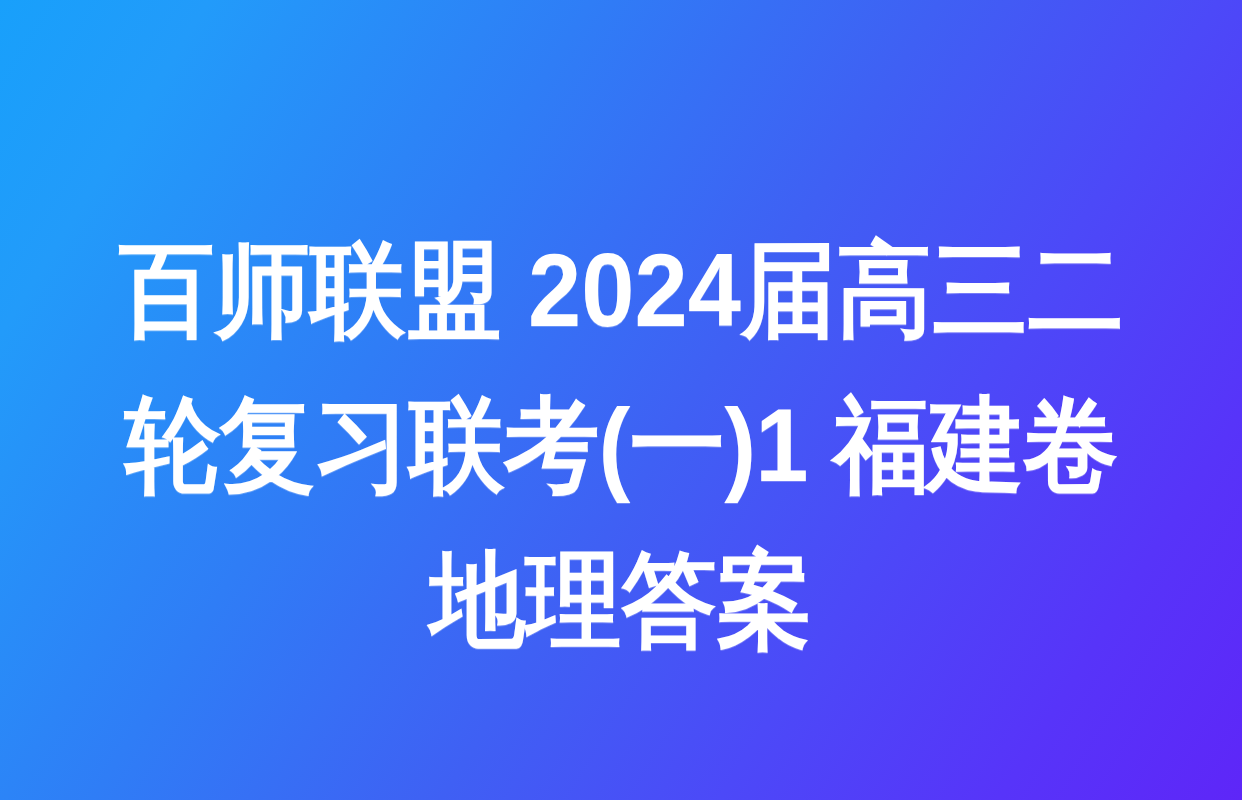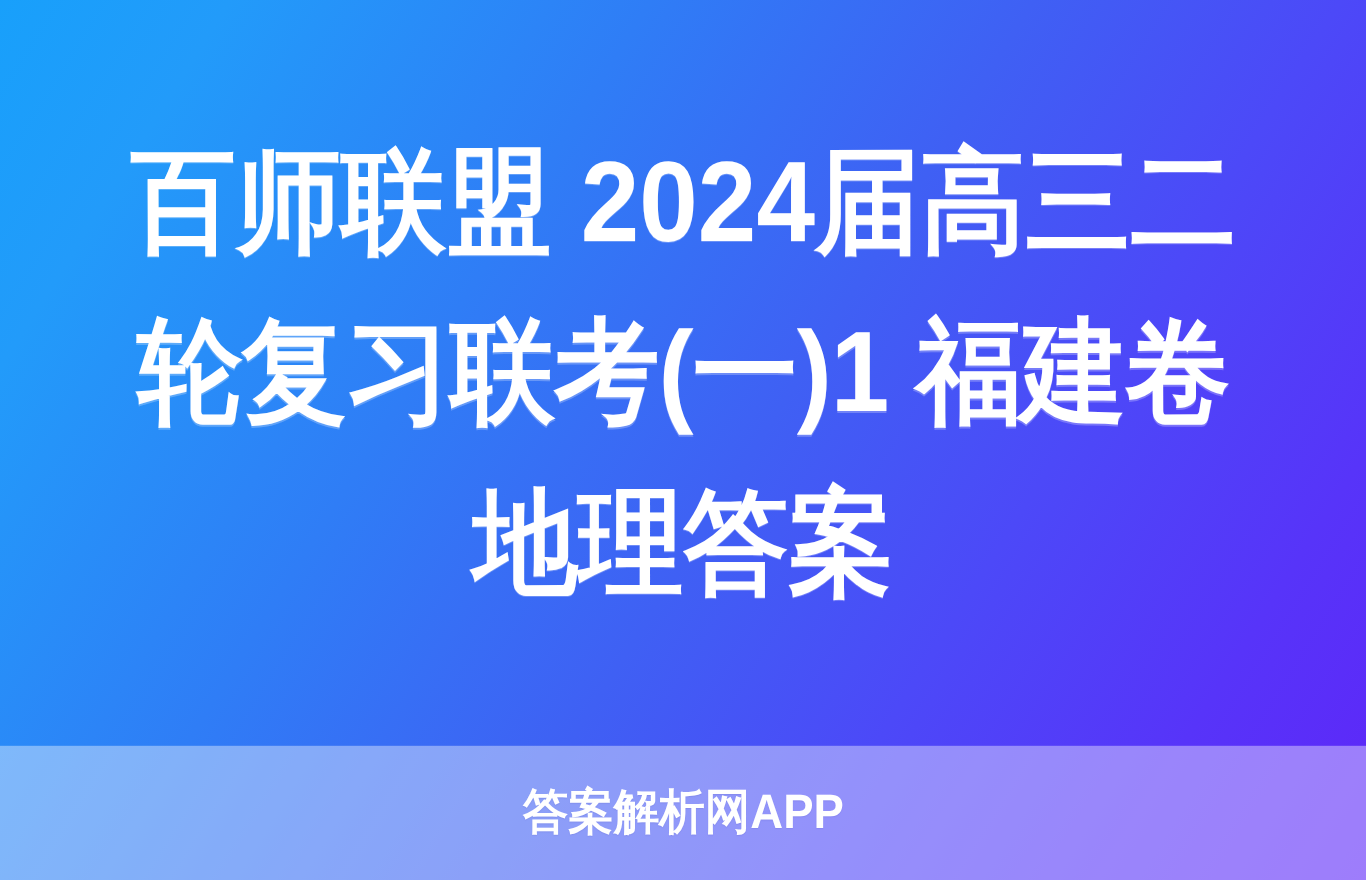--- a/index.html
+++ b/index.html
@@ -36,22 +36,22 @@
   
   .headline-area {
     position: absolute;
     left: 0;
     right: 0;
     top: 0;
     height: 678px;
     display: flex;
     flex-direction: column;
     align-items: center;
-    justify-content: center;
-    padding: 16px 70px;
+    justify-content: flex-end;
+    padding: 0 70px;
     box-sizing: border-box;
   }
 
   .headline {
     margin: 0;
     text-align: center;
     color: #ffffff;
     font-size: 104px;
     line-height: 155px;
     font-weight: 700;
@@ -105,17 +105,14 @@
   <div class="banner-bg"></div>
 
   <div class="headline-area">
     <h1 class="headline">
       <span class="hl-line">百师联盟 2024届高三二</span>
       <span class="hl-line hl-narrow">轮复习联考(一)1 福建卷</span>
       <span class="hl-line">地理答案</span>
     </h1>
   </div>
 
-  <div class="footer-band">
-    <div class="watermark">答案解析网APP</div>
-  </div>
 
 </div>
 
 </body></html>

